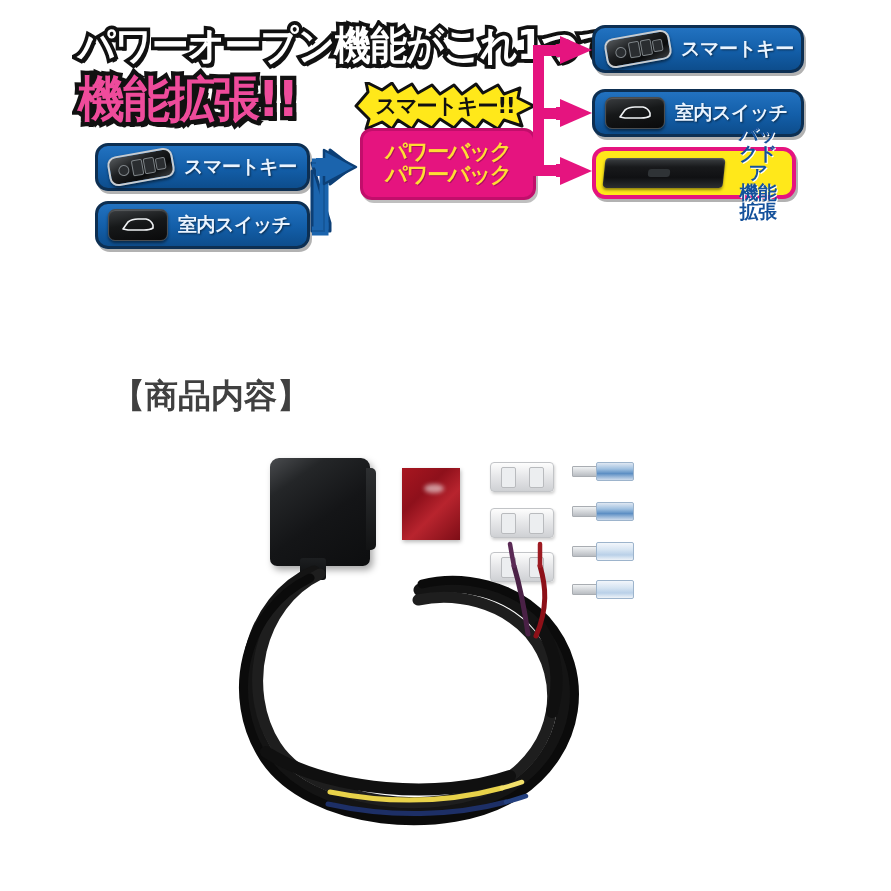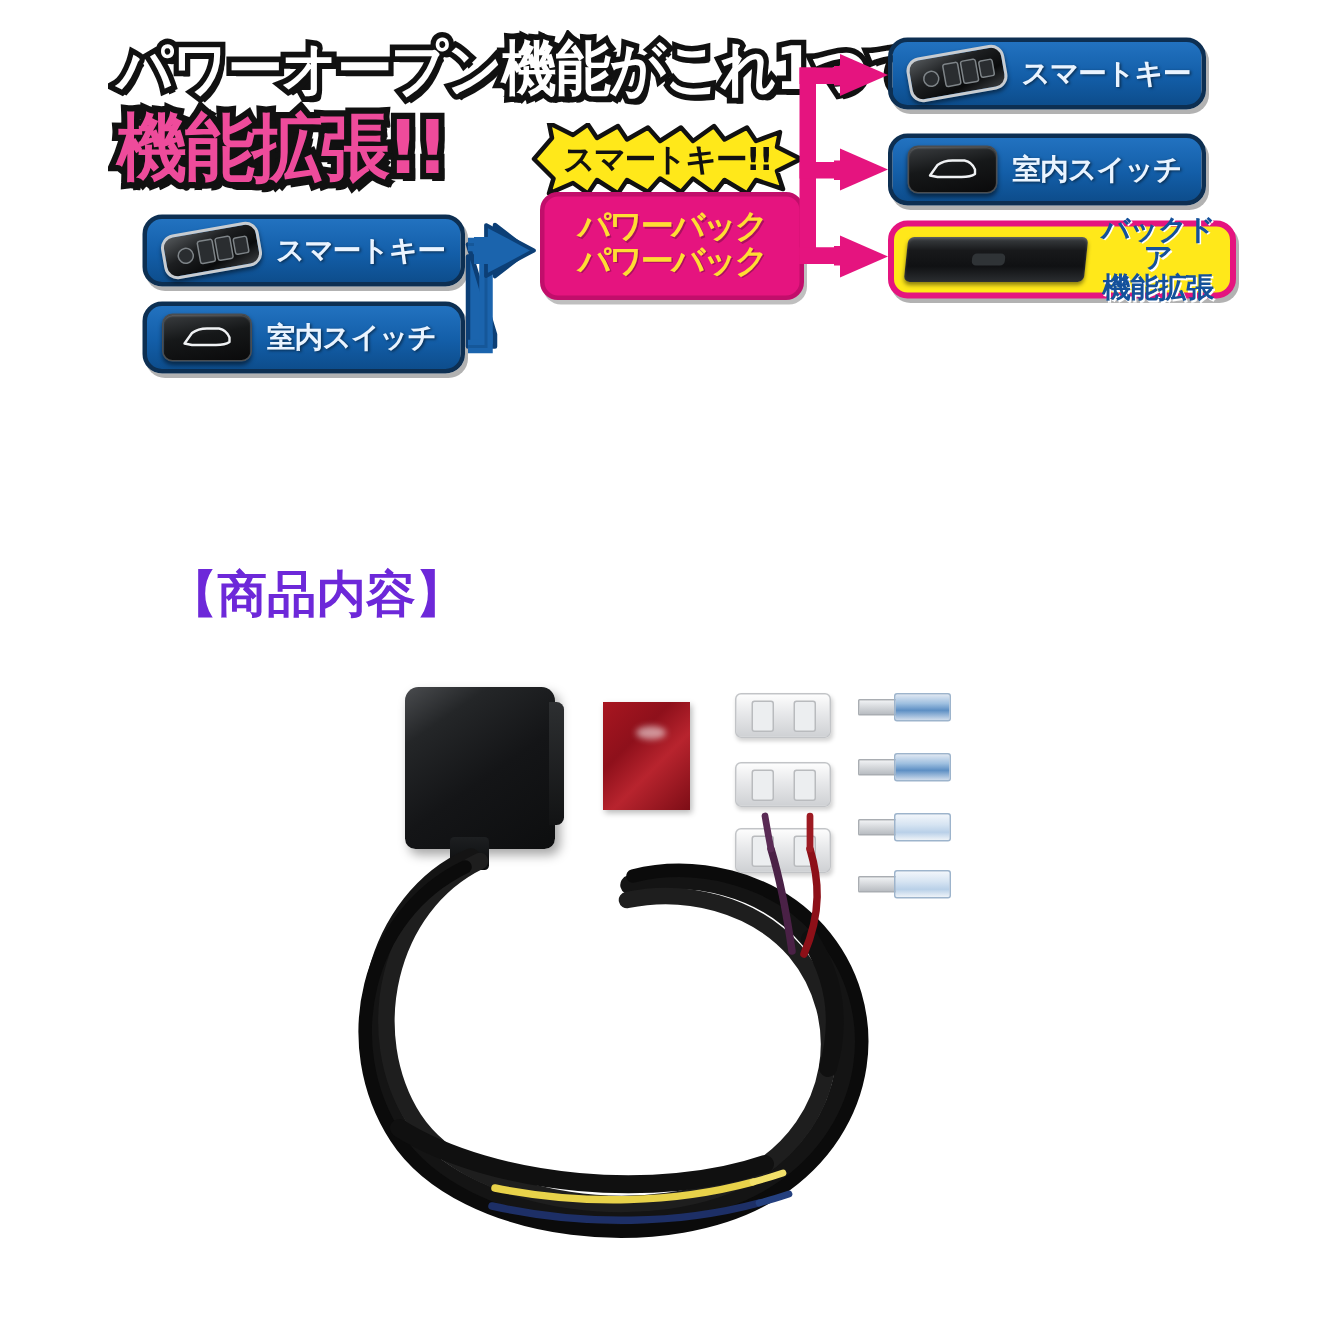--- a/index.html
+++ b/index.html
@@ -95,21 +95,21 @@
     text-align:center;letter-spacing:-1.5px;
     text-shadow:1px 1px 0 rgba(0,0,0,.25);
   }
 
   
   .arrows{position:absolute;left:0;top:0;width:891px;height:300px;}
 
   
   .prodhead{
     position:absolute;left:112px;top:374px;
-    font-size:33px;font-weight:bold;color:#6d28d9;letter-spacing:0px;white-space:nowrap;
+    font-size:33px;font-weight:bold;color:#404040;letter-spacing:0px;white-space:nowrap;
   }
   .photo{position:absolute;left:210px;top:440px;width:470px;height:410px;}
 
   .unit{
     position:absolute;left:60px;top:18px;width:100px;height:108px;
     background:linear-gradient(145deg,#4a4c4f 0%,#242628 22%,#141517 55%,#0d0e0f 100%);
     border-radius:9px 9px 7px 7px;
     box-shadow:3px 4px 7px rgba(0,0,0,.35);
   }
   .unit::after{
@@ -211,21 +211,21 @@
 
     <div class="box blue" style="left:592px;top:89px;width:212px;height:48px;padding:0 10px;gap:10px;">
       <div class="swbtn">
         <svg width="36" height="18" viewBox="0 0 36 18" aria-hidden="true">
           <path d="M3 13 L8 6 Q12 3 18 3 L26 3 Q31 4 33 9 L33 12 Q30 14 24 14 L8 14 Z" fill="none" stroke="#f0f2f4" stroke-width="1.6" stroke-linejoin="round"></path>
         </svg>
       </div>
       <div class="lbl">室内スイッチ</div>
     </div>
 
-    <div class="box yellow" style="left:592px;top:147px;width:232px;height:52px;padding:0 8px;gap:8px;">
+    <div class="box yellow" style="left:592px;top:147px;width:204px;height:52px;padding:0 8px;gap:8px;">
       <div class="doorsw"></div>
       <div class="lbl two">
         <span>バックドア</span><br>
         <span>機能拡張</span>
       </div>
     </div>
 
     <svg class="arrows" viewBox="0 0 891 300">
 
       <g>

